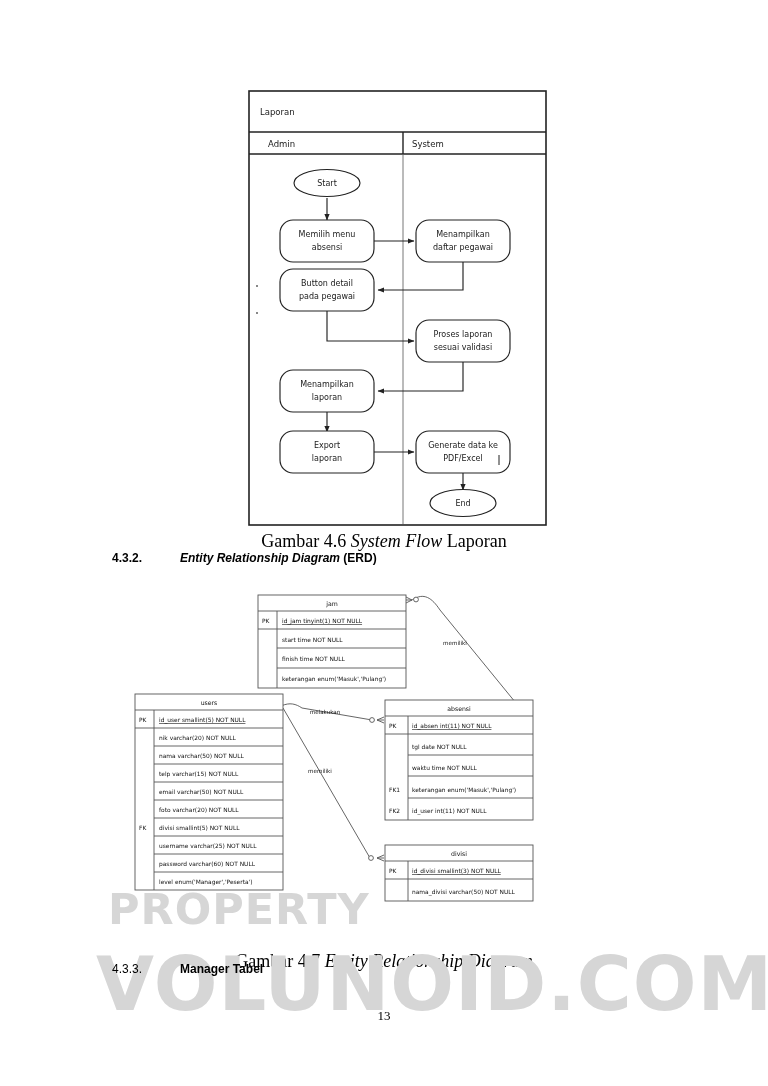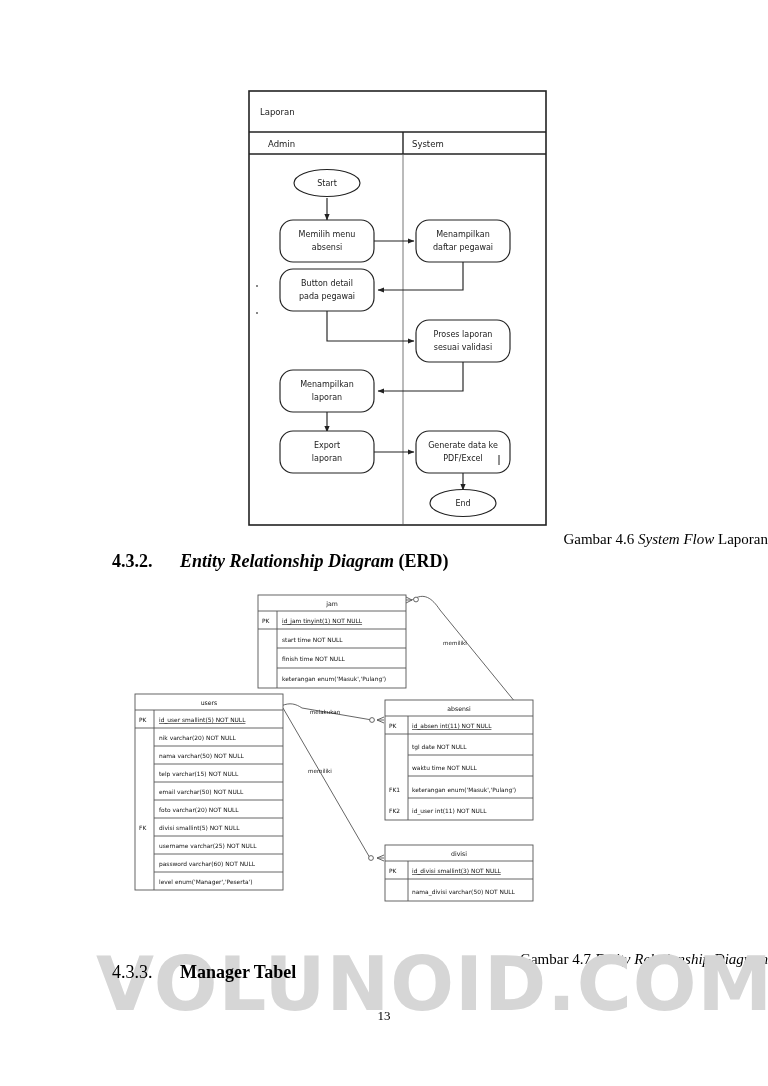--- a/index.html
+++ b/index.html
@@ -50,35 +50,35 @@
     fill: #1a1a1a;
   }
   .fc-pool-title { font-size: 8.5px; }
   .fc-lane-title { font-size: 8.5px; }
   .fc-node-text { font-size: 8px; text-anchor: middle; }
 
   
   .caption {
     position: absolute;
     width: 768px;
-    text-align: right;
+    text-align: center;
     font-family: "Liberation Serif", serif;
-    font-size: 15px;
+    font-size: 18px;
     z-index: 3;
   }
   .caption .ital { font-style: italic; }
   #caption-46 { top: 531px; }
   #caption-47 { top: 931px; margin-top: 20px; }
 
   
   .section-heading {
     position: absolute;
-    font-family: Liberation Serif, serif;
+    font-family: Liberation Sans, sans-serif;
     font-weight: bold;
-    font-size: 18px;
+    font-size: 12px;
     z-index: 6;
   }
   .section-heading .sh-num { position: absolute; left: 0; top: 0; }
   .section-heading .sh-text { position: absolute; left: 68px; top: 0; white-space: nowrap; }
   #heading-432 { left: 112px; top: 551px; width: 420px; height: 20px; font-style: italic; }
   #heading-432 .sh-num { font-style: normal; }
   #heading-433 { left: 112px; top: 962px; width: 420px; height: 20px; }
 
   
   #erd {
@@ -122,20 +122,21 @@
     text-align: center;
     font-family: "Liberation Serif", serif;
     font-size: 13px;
     z-index: 6;
   }
 </style>
 </head>
 <body>
 
 <div id="watermark">
+  <div class="wm-line" id="wm-top">PROPERTY</div>
   <div class="wm-line" id="wm-bottom">VOLUNOID.COM</div>
 </div>
 
 <div id="flowchart">
   <svg width="300" height="436" viewBox="0 0 300 436" xmlns="http://www.w3.org/2000/svg">
     <defs>
       <marker id="fcArrow" markerWidth="7" markerHeight="7" refX="6" refY="2.6" orient="auto" markerUnits="userSpaceOnUse">
         <path d="M0,0 L6.4,2.6 L0,5.2 z" fill="#222"></path>
       </marker>
       <marker id="fcArrowDot" markerWidth="7" markerHeight="7" refX="6" refY="2.6" orient="auto" markerUnits="userSpaceOnUse">

